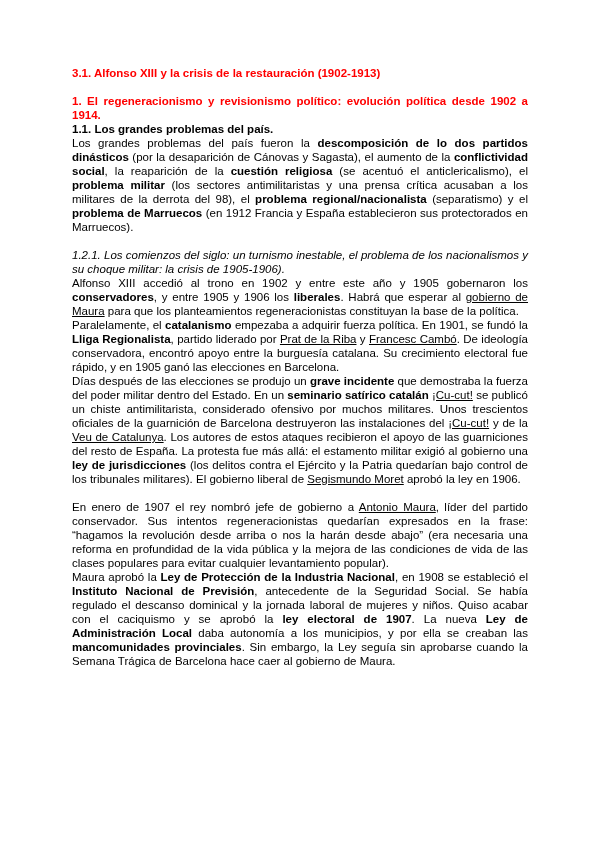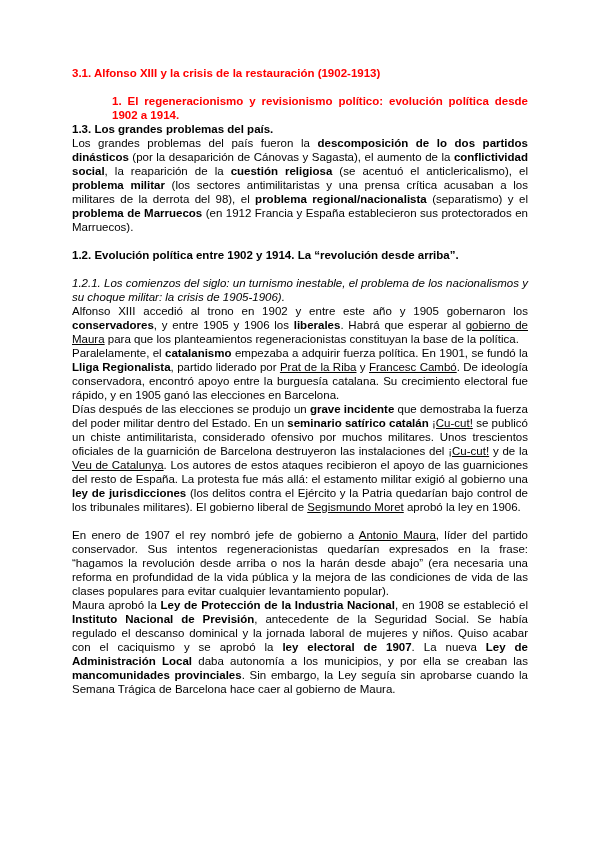--- a/index.html
+++ b/index.html
@@ -34,24 +34,23 @@
   span.b { font-weight: bold; }
   span.u { text-decoration: underline; }
   span.i { }
 </style>
 </head>
 <body style="background: rgb(255, 255, 255);">
 
 <div class="page">
   <div class="doc">
       <p class="block heading-red" style="margin-top: 0px;"><span class="b">3.1. Alfonso XIII y la crisis de la restauración (1902-1913)</span></p>
-      <p class="block heading-red" style="margin-top: 14px; margin-left: 40px;"><span class="b">1. El regeneracionismo y revisionismo político: evolución política desde 1902 a 1914.</span></p>
-      <p class="block heading-bold" style="margin-top: 0px;"><span class="b">1.3. Los grandes problemas del país.</span></p>
+      <p class="block heading-red" style="margin-top: 14px;"><span class="b">1. El regeneracionismo y revisionismo político: evolución política desde 1902 a 1914.</span></p>
+      <p class="block heading-bold" style="margin-top: 0px;"><span class="b">1.1. Los grandes problemas del país.</span></p>
       <p class="block paragraph" style="margin-top: 0px;"><span>Los grandes problemas del país fueron la </span><span class="b">descomposición de lo dos partidos dinásticos</span><span> (por la desaparición de Cánovas y Sagasta), el aumento de la </span><span class="b">conflictividad social</span><span>, la reaparición de la </span><span class="b">cuestión religiosa</span><span> (se acentuó el anticlericalismo), el </span><span class="b">problema militar</span><span> (los sectores antimilitaristas y una prensa crítica acusaban a los militares de la derrota del 98), el </span><span class="b">problema regional/nacionalista</span><span> (separatismo) y el </span><span class="b">problema de Marruecos</span><span> (en 1912 Francia y España establecieron sus protectorados en Marruecos).</span></p>
-      <p class="block heading-bold" style="margin-top: 14px;"><span class="b">1.2. Evolución política entre 1902 y 1914. La “revolución desde arriba”.</span></p>
       <p class="block heading-italic" style="margin-top: 14px;"><span class="i">1.2.1. Los comienzos del siglo: un turnismo inestable, el problema de los nacionalismos y su choque militar: la crisis de 1905-1906).</span></p>
       <p class="block paragraph" style="margin-top: 0px;"><span>Alfonso XIII accedió al trono en 1902 y entre este año y 1905 gobernaron los </span><span class="b">conservadores</span><span>, y entre 1905 y 1906 los </span><span class="b">liberales</span><span>. Habrá que esperar al </span><span class="u">gobierno de Maura</span><span> para que los planteamientos regeneracionistas constituyan la base de la política.</span></p>
       <p class="block paragraph" style="margin-top: 0px;"><span>Paralelamente, el </span><span class="b">catalanismo</span><span> empezaba a adquirir fuerza política. En 1901, se fundó la </span><span class="b">Lliga Regionalista</span><span>, partido liderado por </span><span class="u">Prat de la Riba</span><span> y </span><span class="u">Francesc Cambó</span><span>. De ideología conservadora, encontró apoyo entre la burguesía catalana. Su crecimiento electoral fue rápido, y en 1905 ganó las elecciones en Barcelona.</span></p>
       <p class="block paragraph" style="margin-top: 0px;"><span>Días después de las elecciones se produjo un </span><span class="b">grave incidente</span><span> que demostraba la fuerza del poder militar dentro del Estado. En un </span><span class="b">seminario satírico catalán</span><span> </span><span class="u">¡Cu-cut!</span><span> se publicó un chiste antimilitarista, considerado ofensivo por muchos militares. Unos trescientos oficiales de la guarnición de Barcelona destruyeron las instalaciones del </span><span class="u">¡Cu-cut!</span><span> y de la </span><span class="u">Veu de Catalunya</span><span>. Los autores de estos ataques recibieron el apoyo de las guarniciones del resto de España. La protesta fue más allá: el estamento militar exigió al gobierno una </span><span class="b">ley de jurisdicciones</span><span> (los delitos contra el Ejército y la Patria quedarían bajo control de los tribunales militares). El gobierno liberal de </span><span class="u">Segismundo Moret</span><span> aprobó la ley en 1906.</span></p>
       <p class="block paragraph" style="margin-top: 14px;"><span>En enero de 1907 el rey nombró jefe de gobierno a </span><span class="u">Antonio Maura</span><span>, líder del partido conservador. Sus intentos regeneracionistas quedarían expresados en la frase: “hagamos la revolución desde arriba o nos la harán desde abajo” (era necesaria una reforma en profundidad de la vida pública y la mejora de las condiciones de vida de las clases populares para evitar cualquier levantamiento popular).</span></p>
       <p class="block paragraph" style="margin-top: 0px;"><span>Maura aprobó la </span><span class="b">Ley de Protección de la Industria Nacional</span><span>, en 1908 se estableció el </span><span class="b">Instituto Nacional de Previsión</span><span>, antecedente de la Seguridad Social. Se había regulado el descanso dominical y la jornada laboral de mujeres y niños. Quiso acabar con el caciquismo y se aprobó la </span><span class="b">ley electoral de 1907</span><span>. La nueva </span><span class="b">Ley de Administración Local</span><span> daba autonomía a los municipios, y por ella se creaban las </span><span class="b">mancomunidades provinciales</span><span>. Sin embargo, la Ley seguía sin aprobarse cuando la Semana Trágica de Barcelona hace caer al gobierno de Maura.</span></p>
     </div>
 </div>
 
 </body></html>

